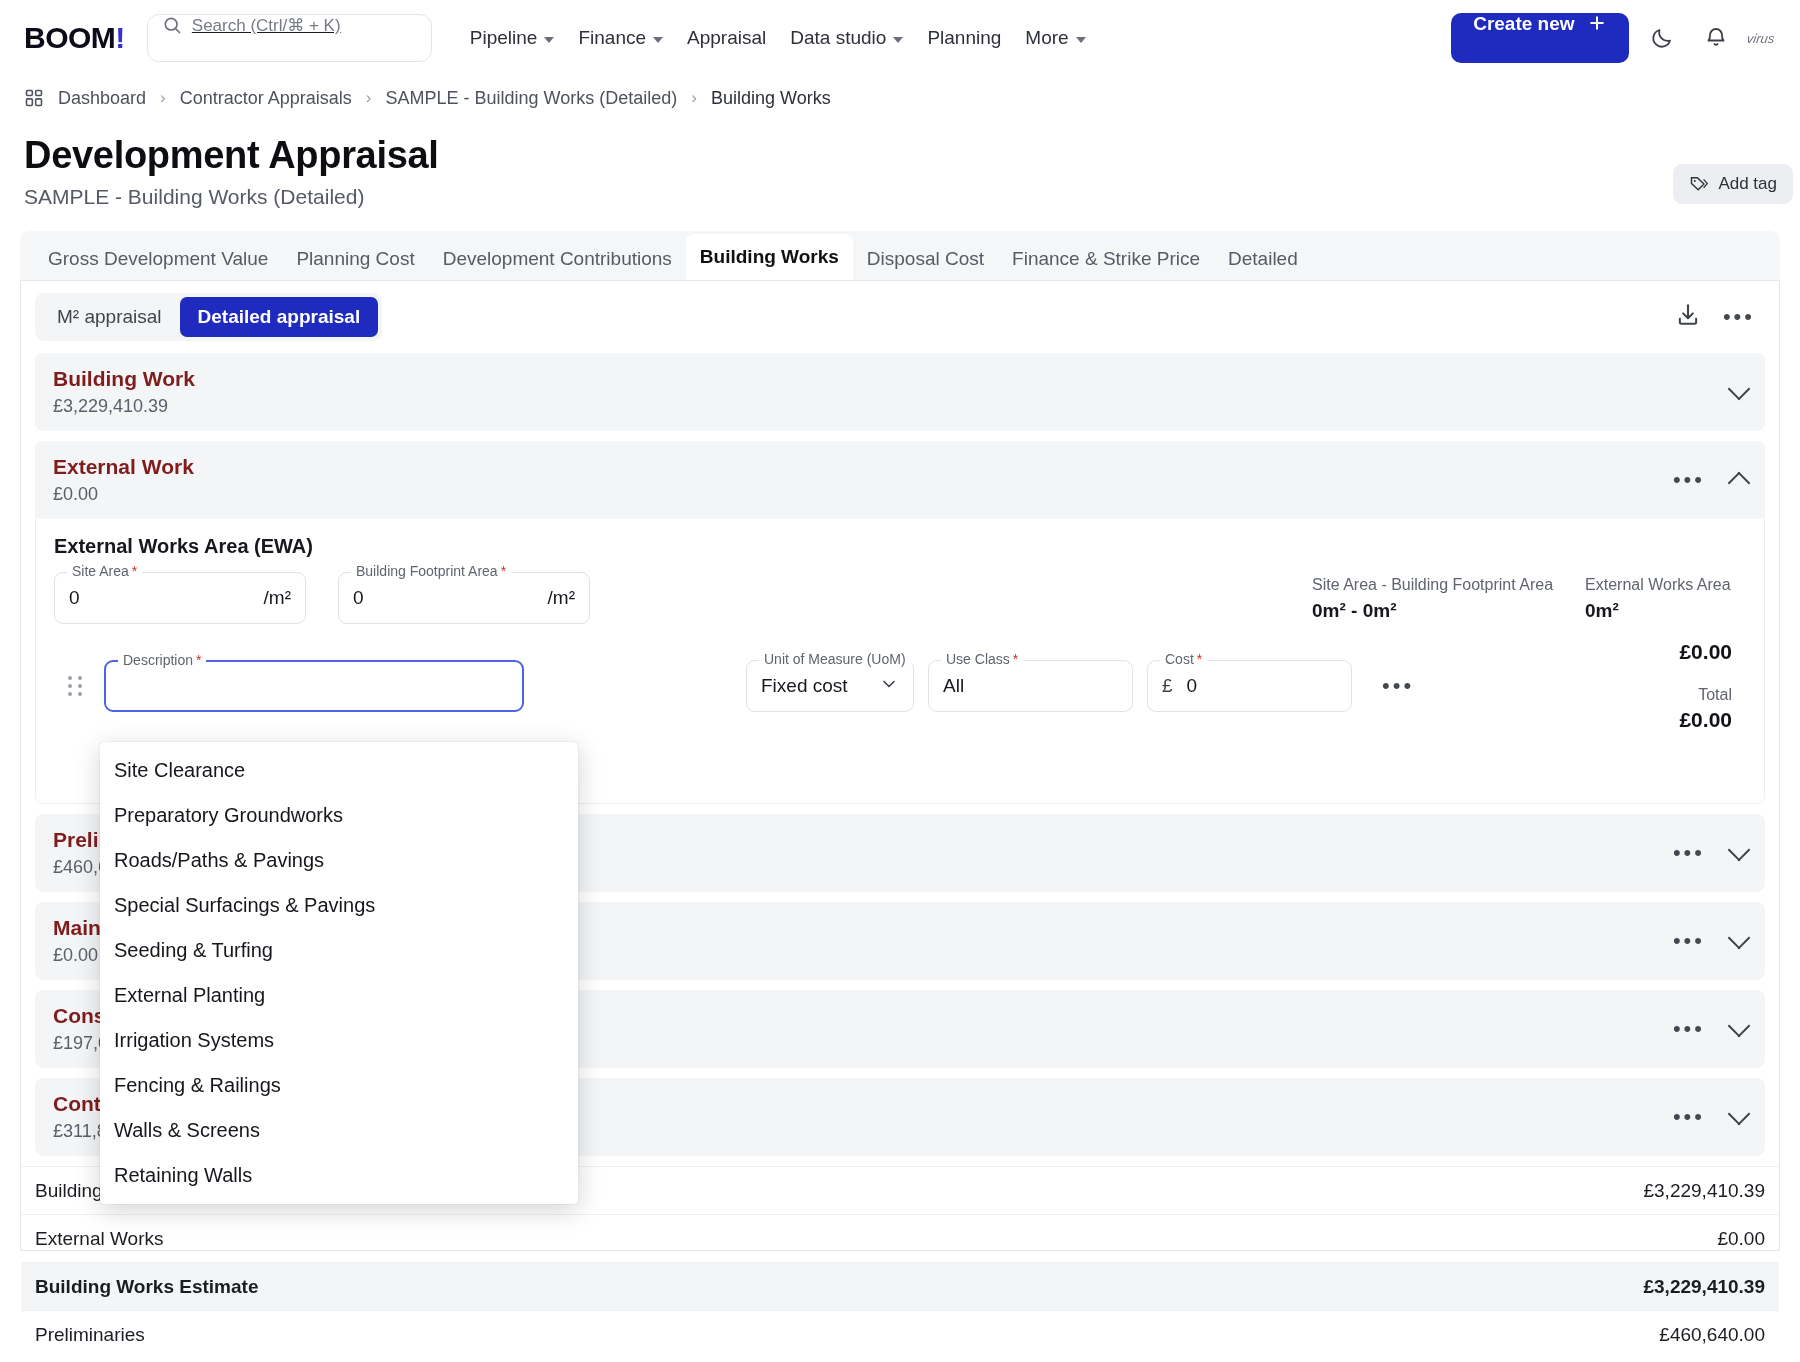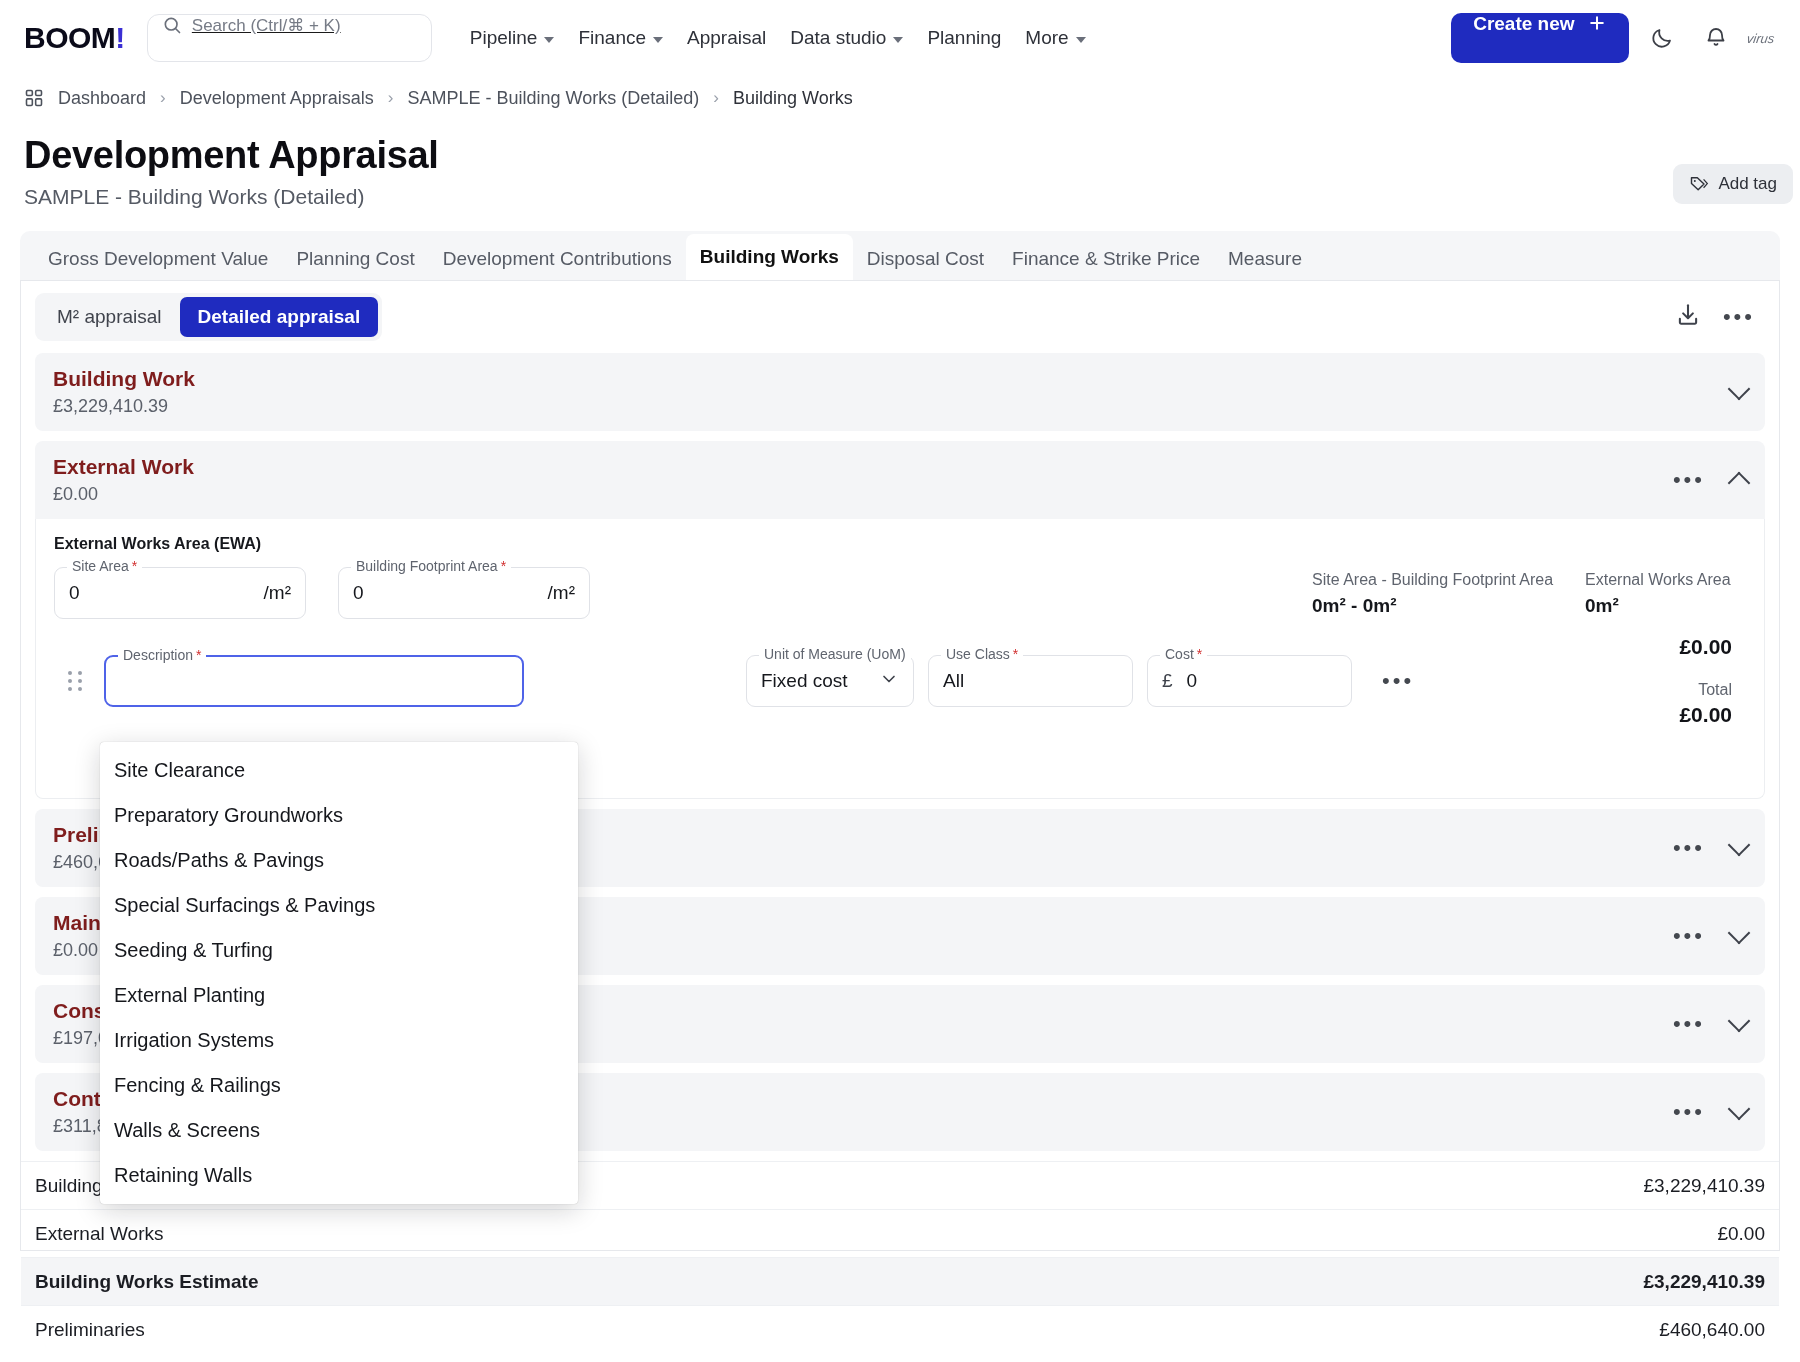--- a/index.html
+++ b/index.html
@@ -192,21 +192,21 @@
   .sec-amount { font-size: 18px; color: #5b606a; margin-top: 5px; }
   .sec-ctrls { display: flex; align-items: center; gap: 26px; color: #3e424b; }
 
   .sec-body {
     border: 1px solid #eceef1;
     border-top: none;
     border-radius: 0 0 8px 8px;
     background: #fff;
     padding: 16px 18px 8px 18px;
   }
-  .ewa-title { font-size: 16px; font-weight: 700; color: #16181d; margin-bottom: 14px; }
+  .ewa-title { font-size: 20px; font-weight: 700; color: #16181d; margin-bottom: 14px; }
 
   .ewa-row { display: flex; align-items: flex-start; }
 
   
   .field {
     position: relative;
     border: 1px solid #e0e2e7;
     border-radius: 9px;
     height: 52px;
     background: #fff;
@@ -364,21 +364,21 @@
 
 <div class="breadcrumb">
   <svg width="20" height="20" viewBox="0 0 24 24">
     <rect x="3" y="3" width="7" height="6" rx="1.4" stroke="#4d525c" stroke-width="1.9" fill="none"></rect>
     <rect x="14" y="3" width="7" height="6" rx="1.4" stroke="#4d525c" stroke-width="1.9" fill="none"></rect>
     <rect x="3" y="13" width="7" height="8" rx="1.4" stroke="#4d525c" stroke-width="1.9" fill="none"></rect>
     <rect x="14" y="13" width="7" height="8" rx="1.4" stroke="#4d525c" stroke-width="1.9" fill="none"></rect>
   </svg>
   <span class="bc-item">Dashboard</span>
   <span class="bc-sep">›</span>
-  <span class="bc-item">Development Appraisals</span>
+  <span class="bc-item">Contractor Appraisals</span>
   <span class="bc-sep">›</span>
   <span class="bc-item">SAMPLE - Building Works (Detailed)</span>
   <span class="bc-sep">›</span>
   <span class="bc-item last">Building Works</span>
 </div>
 
 <div class="title-wrap">
   <h1 class="page-title">Development Appraisal</h1>
   <div class="subtitle">SAMPLE - Building Works (Detailed)</div>
   <div class="add-tag">
@@ -391,21 +391,21 @@
   </div>
 </div>
 
 <div class="tabs-bar">
   <div class="tab">Gross Development Value</div>
   <div class="tab">Planning Cost</div>
   <div class="tab">Development Contributions</div>
   <div class="tab active">Building Works</div>
   <div class="tab">Disposal Cost</div>
   <div class="tab">Finance &amp; Strike Price</div>
-  <div class="tab">Measure</div>
+  <div class="tab">Detailed</div>
 </div>
 
 <div class="card">
 
   <div class="seg-row">
     <div class="segmented">
       <div class="seg">M² appraisal</div>
       <div class="seg active">Detailed appraisal</div>
     </div>
     <div class="seg-actions">

